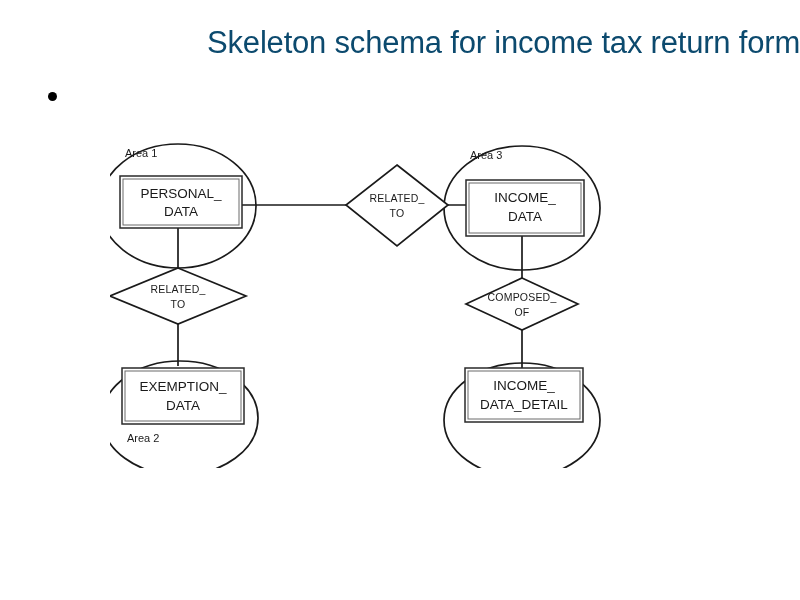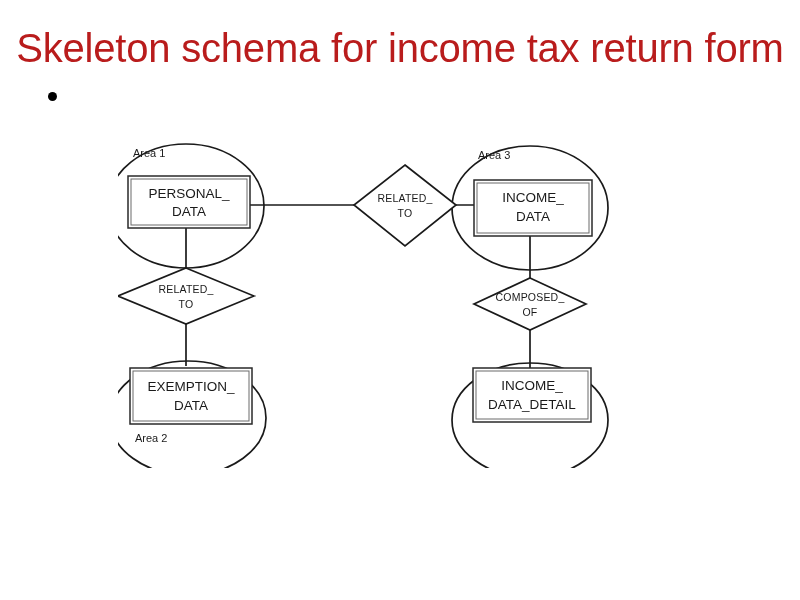--- a/index.html
+++ b/index.html
@@ -21,25 +21,25 @@
     left: 0; top: 0;
     width: 800px;
     height: 600px;
     background: #ffffff;
   }
   #slide-title {
     position: absolute;
     left: 0;
     top: 26px;
     width: 800px;
-    text-align: center;
-    font-size: 40px;
+    text-align: right;
+    font-size: 31px;
     font-weight: normal;
     letter-spacing: -0.2px;
-    color: #b91c1c;
+    color: #0c4a6e;
     line-height: 1.1;
     white-space: nowrap;
   }
   #bullet-row {
     position: absolute;
     left: 44px;
     top: 88px;
     width: 700px;
     height: 26px;
   }
@@ -55,21 +55,21 @@
   #bullet-text {
     position: absolute;
     left: 26px;
     top: 0;
     font-size: 19px;
     color: #000000;
     white-space: nowrap;
   }
   #diagram-wrap {
     position: absolute;
-    left: 118px;
+    left: 110px;
     top: 128px;
     width: 560px;
     height: 340px;
   }
   #er-diagram {
     display: block;
     width: 560px;
     height: 340px;
   }
   .er-ellipse,

